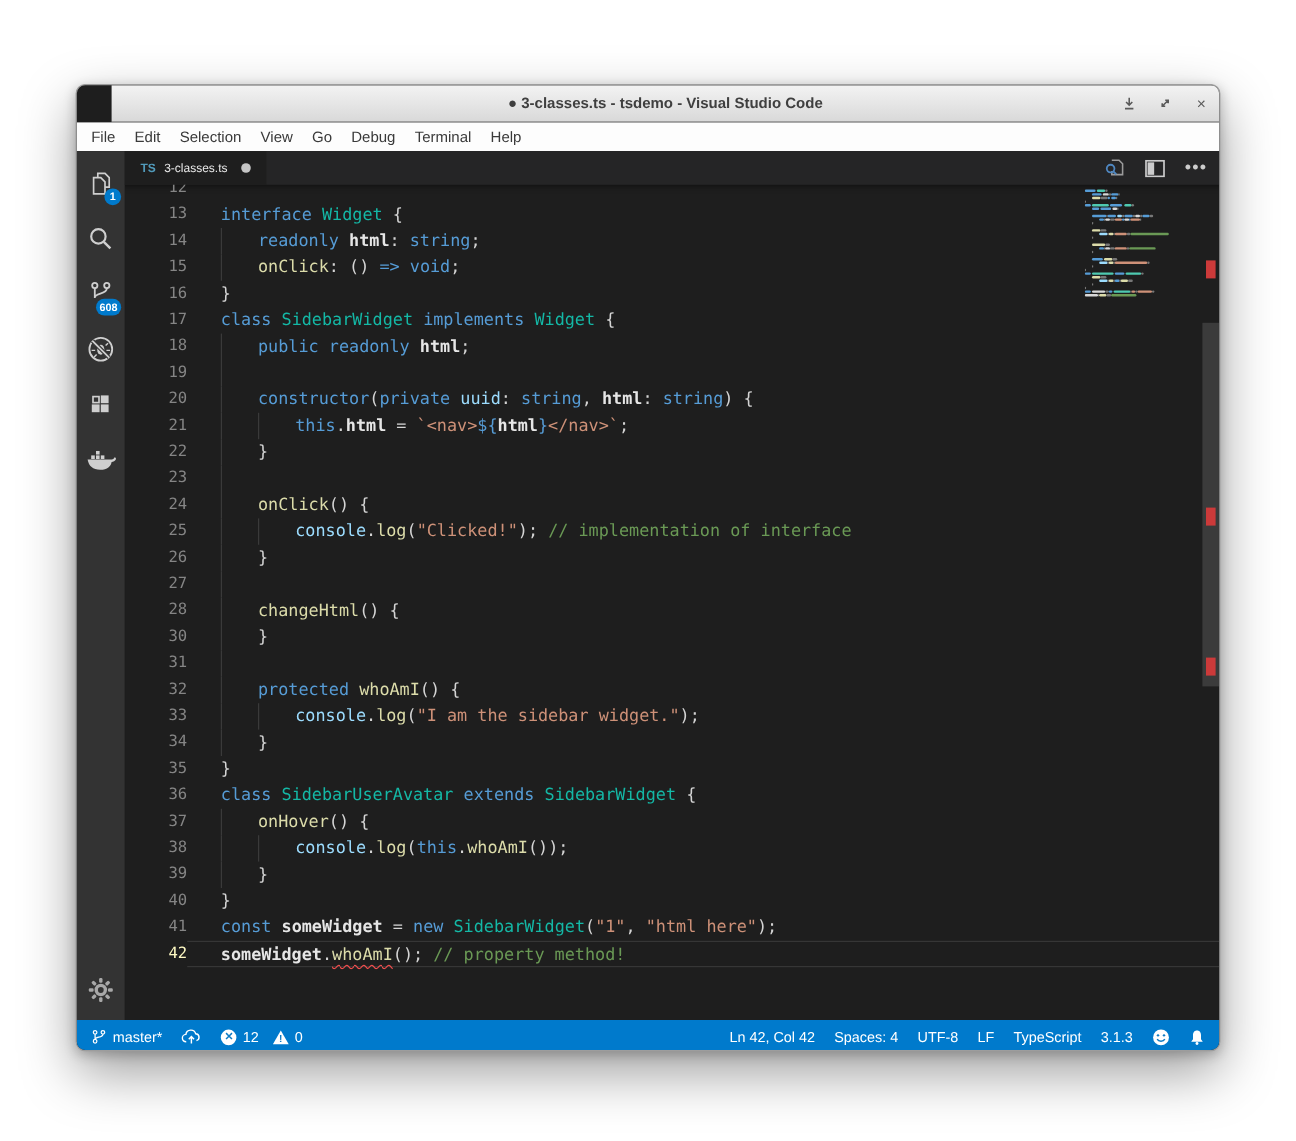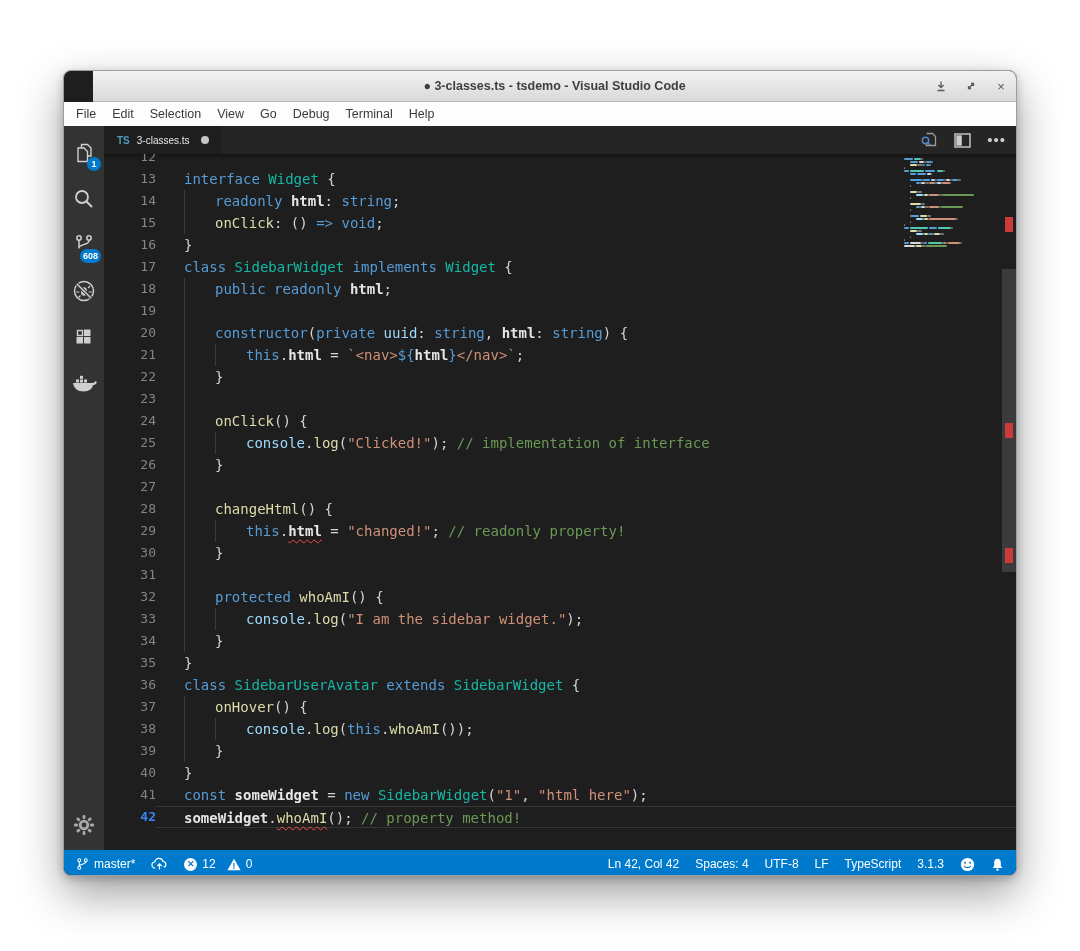--- a/index.html
+++ b/index.html
@@ -30,21 +30,21 @@
   .tab-type{color:#519aba;font-size:10px;font-weight:bold;}
   .tab-label{color:#e8e8e8;font-size:10px;}
   .tab-dot{width:8px;height:8px;border-radius:50%;background:#c5c5c5;margin-left:4px;}
   .editor-actions{position:absolute;right:10px;top:0;height:28px;display:flex;align-items:center;gap:16px;}
   
   .editor{position:relative;height:696px;overflow:hidden;background:#1e1e1e;box-shadow:inset 0 6px 6px -6px rgba(0,0,0,.7);}
   .lines{margin-top:-8px;font-family:"DejaVu Sans Mono",monospace;font-size:14px;}
   .line{display:flex;height:22px;line-height:22px;box-sizing:border-box;}
   .num{flex:0 0 52px;text-align:right;color:#858585;font-size:13px;user-select:none;}
   .lbody{flex:1;padding-left:28px;white-space:pre;color:#d4d4d4;box-sizing:border-box;}
-  .line.cur .num{color:#3b82f6;font-weight:bold;}
+  .line.cur .num{color:#fef9c3;}
   .line.cur .lbody{border-top:1px solid #363636;border-bottom:1px solid #363636;}
   .ig{display:inline-block;width:30px;height:22px;vertical-align:top;border-left:1px solid #3a3a3a;}
   .tok-kw{color:#569cd6;} .tok-type{color:#14b8a6;} .tok-fn{color:#dcdcaa;}
   .tok-str{color:#ce9178;} .tok-com{color:#6a9955;} .tok-var{color:#9cdcfe;}
   .tok-decl{color:#e6e6e6;font-weight:bold;} .tok-pl{color:#d4d4d4;}
   .sq{text-decoration:underline;text-decoration-style:wavy;text-decoration-color:#f14c4c;text-decoration-thickness:1px;text-underline-offset:3px;}
   
   .minimap{position:absolute;top:0;right:32px;width:80px;height:96px;overflow:hidden;}
   .mrow{height:3px;display:flex;align-items:center;}
   .mrow span{height:2px;display:inline-block;border-radius:1px;}
@@ -252,24 +252,20 @@
               </div>
               <div class="line">
                 <div class="num">27</div>
                 <div class="lbody"><span class="ig"></span></div>
               </div>
               <div class="line">
                 <div class="num">28</div>
                 <div class="lbody"><span class="ig"></span><span class="tok-fn">changeHtml</span><span class="tok-pl">() {</span></div>
               </div>
               <div class="line">
-                <div class="num">29</div>
-                <div class="lbody"><span class="ig"></span><span class="ig"></span><span class="tok-kw">this</span><span class="tok-pl">.</span><span class="tok-decl sq">html</span><span class="tok-pl"> = </span><span class="tok-str">"changed!"</span><span class="tok-pl">; </span><span class="tok-com">// readonly property!</span></div>
-              </div>
-              <div class="line">
                 <div class="num">30</div>
                 <div class="lbody"><span class="ig"></span><span class="tok-pl">}</span></div>
               </div>
               <div class="line">
                 <div class="num">31</div>
                 <div class="lbody"><span class="ig"></span></div>
               </div>
               <div class="line">
                 <div class="num">32</div>
                 <div class="lbody"><span class="ig"></span><span class="tok-kw">protected</span><span class="tok-pl"> </span><span class="tok-fn">whoAmI</span><span class="tok-pl">() {</span></div>

